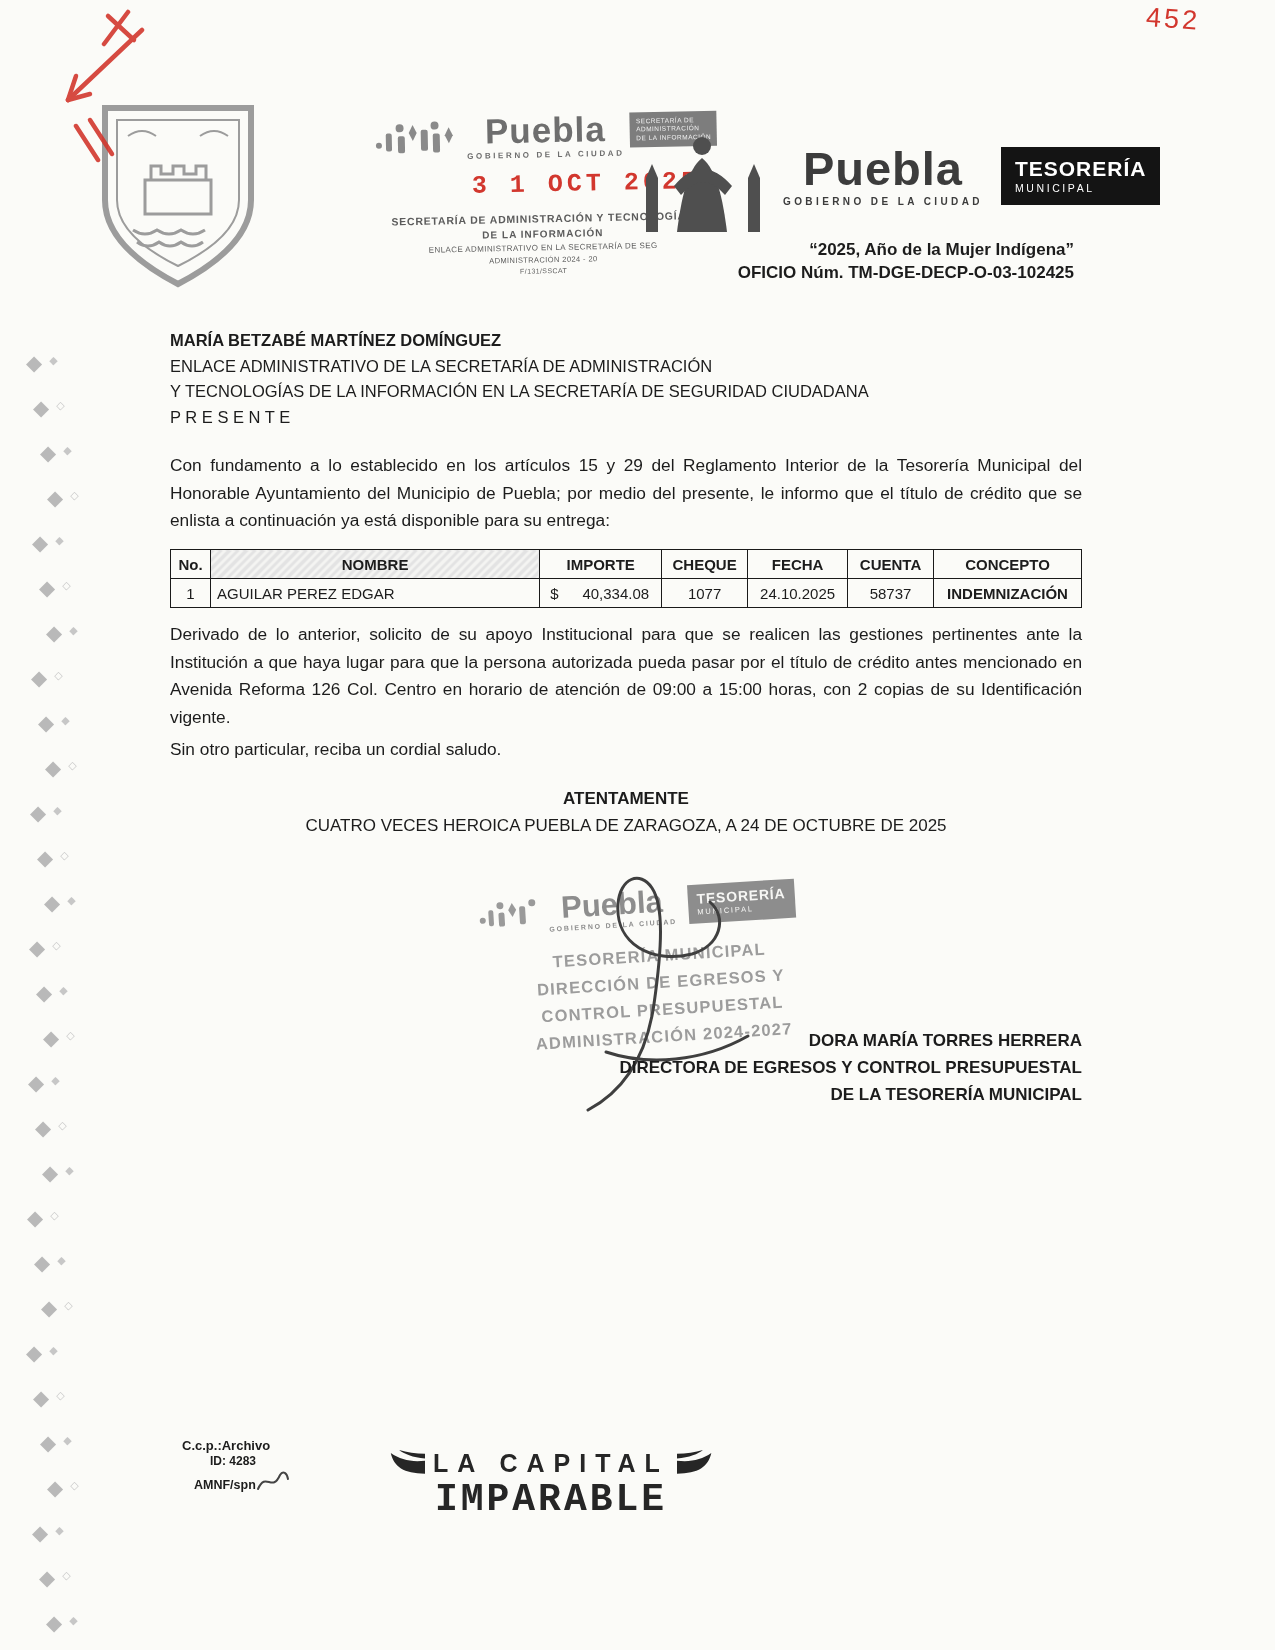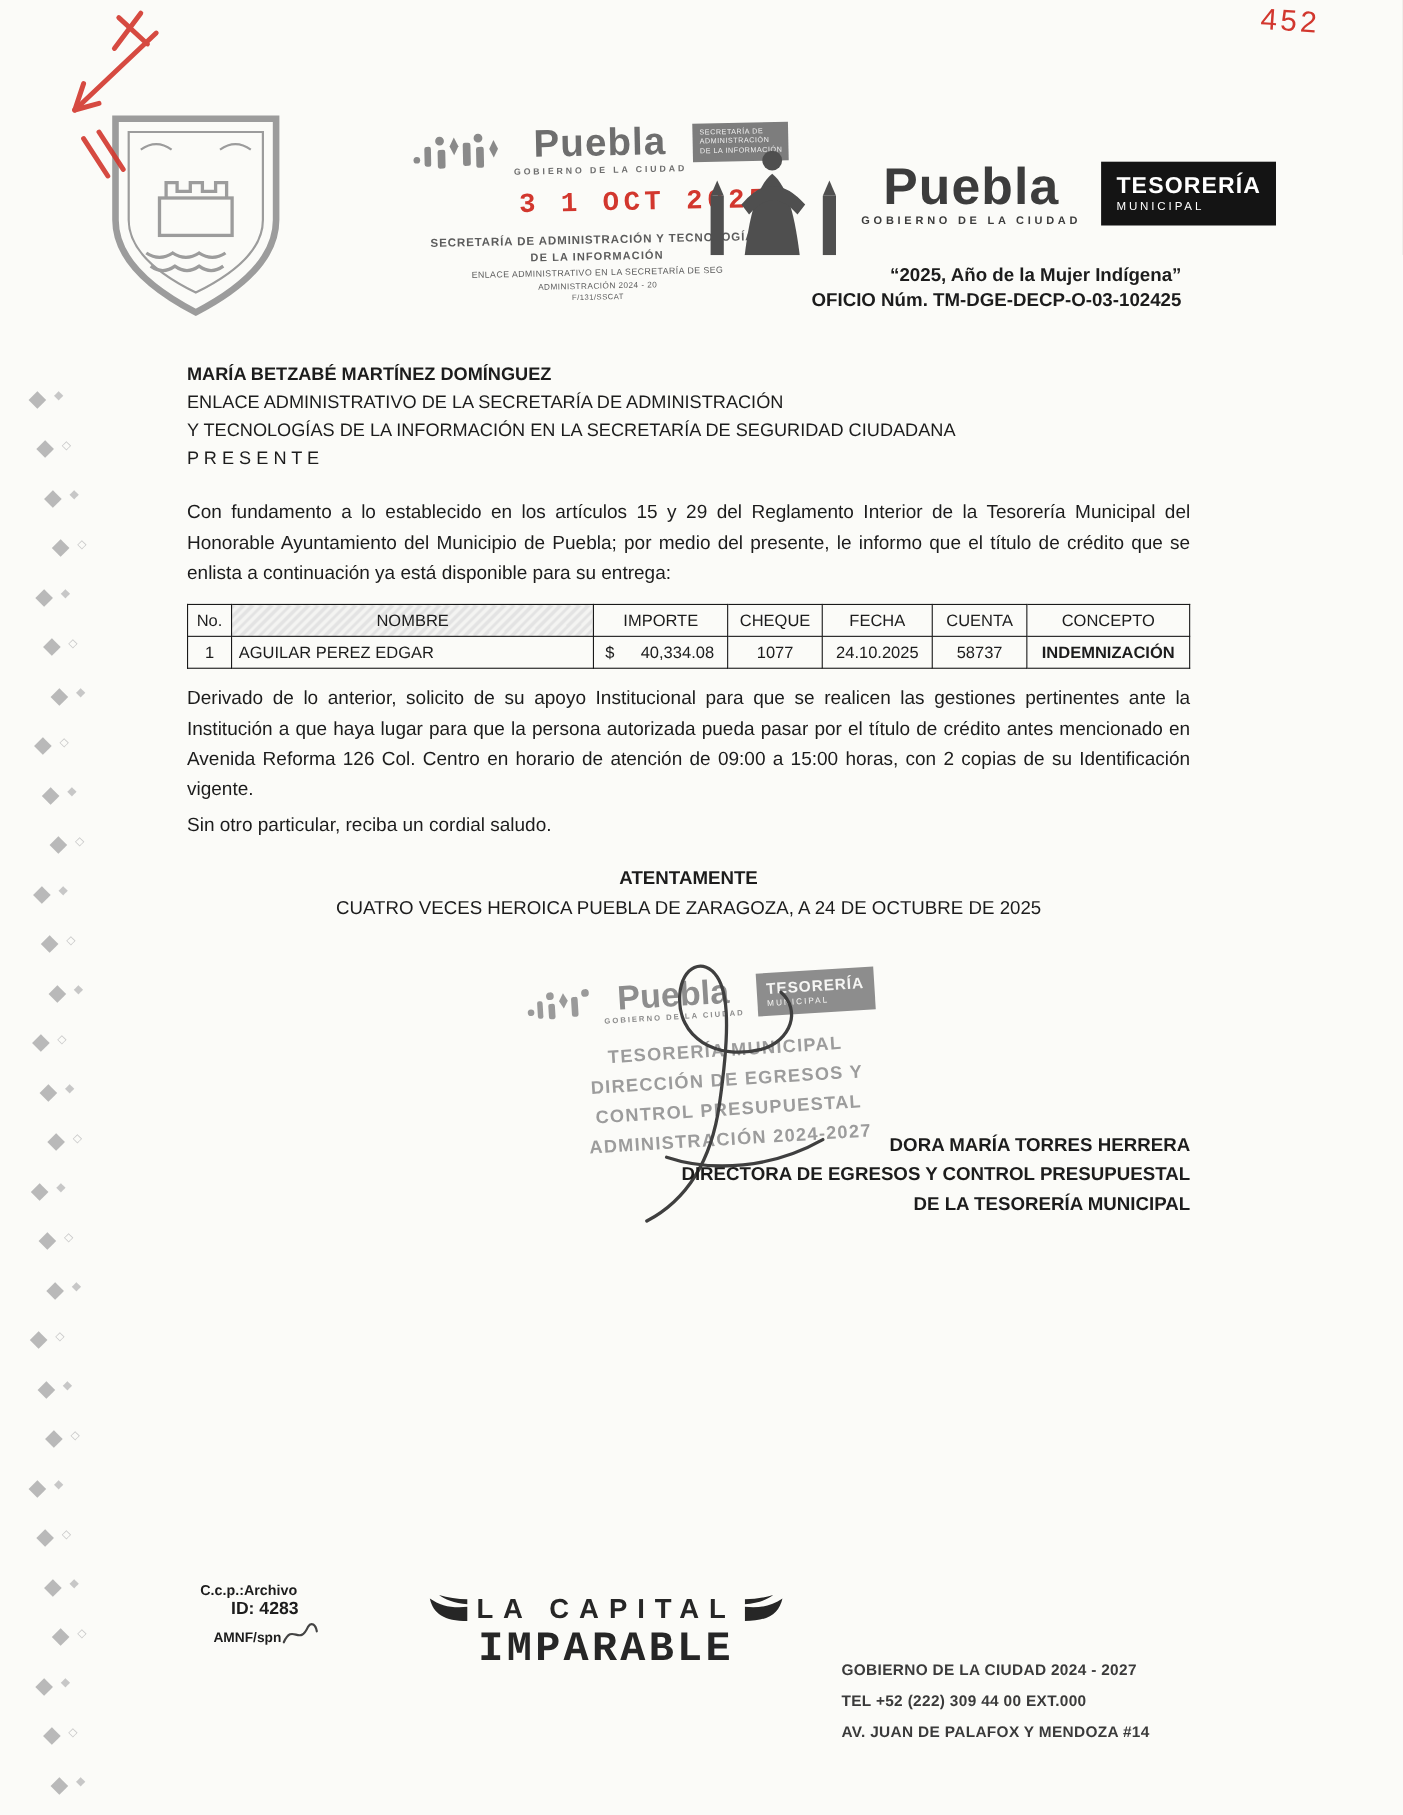--- a/index.html
+++ b/index.html
@@ -48,21 +48,21 @@
   .r-name{font-weight:bold;}
   .r-presente{font-weight:normal;}
   
   .para{position:absolute;left:170px;width:912px;font-size:17.3px;line-height:27.5px;text-align:justify;margin:0;z-index:2;}
   .p1{top:452px;}
   .p2{top:621px;}
   .p3{top:736px;text-align:left;}
   
   .doc-table{position:absolute;left:170px;top:549px;width:912px;border-collapse:collapse;font-size:15px;z-index:2;}
   .doc-table th,.doc-table td{border:1.6px solid #1a1a1a;padding:2px 4px;height:24px;text-align:center;}
-  .doc-table th{font-weight:normal;}
+  .doc-table th{font-weight:bold;}
   .th-nombre{background:repeating-linear-gradient(135deg,#e3e3e3 0 3px,#f4f4f2 3px 6px);}
   .td-nombre{text-align:left !important;padding-left:6px !important;}
   .td-concepto{font-weight:bold;}
   .importe-wrap{display:flex;justify-content:space-between;padding:0 8px 0 6px;}
   
   .atentamente{position:absolute;left:170px;top:789px;width:912px;text-align:center;font-weight:bold;font-size:17px;z-index:2;}
   .place-date{position:absolute;left:170px;top:816px;width:912px;text-align:center;font-weight:normal;font-size:17px;z-index:2;}
   
   .sstamp{position:absolute;left:480px;top:886px;width:360px;transform:rotate(-3.5deg);z-index:2;}
   .ss-top{display:flex;align-items:center;gap:8px;}
@@ -71,21 +71,21 @@
   .ss-sub{font-size:7px;font-weight:bold;letter-spacing:1.8px;color:#8d8d8d;margin-top:2px;}
   .ss-box{background:#8d8d8d;color:#f6f6f4;padding:7px 9px;margin-left:4px;}
   .ss-box-title{font-size:14px;font-weight:800;letter-spacing:.8px;line-height:1;}
   .ss-box-sub{font-size:7.5px;letter-spacing:1.8px;margin-top:2px;}
   .ss-lines{margin-top:16px;text-align:center;font-size:16.5px;font-weight:600;letter-spacing:1.2px;line-height:27px;color:#9c9c9c;}
   .signature-svg{position:absolute;left:552px;top:852px;z-index:3;}
   .signer{position:absolute;left:170px;top:1027px;width:912px;text-align:right;font-weight:bold;font-size:17px;line-height:27px;z-index:4;}
   
   .ccp{position:absolute;left:182px;top:1438px;z-index:2;}
   .ccp-l1{font-weight:bold;font-size:13px;}
-  .ccp-l2{font-weight:bold;font-size:16px;margin-left:28px;margin-top:1px;}
+  .ccp-l2{font-weight:bold;font-size:12px;margin-left:28px;margin-top:1px;}
   .ccp-l3{font-weight:bold;font-size:12.5px;margin-left:12px;margin-top:1px;white-space:nowrap;}
   .ccp-flourish{vertical-align:-6px;}
   .capital{position:absolute;left:390px;top:1446px;width:322px;text-align:center;color:#262626;z-index:2;}
   .cap-row{display:flex;align-items:center;justify-content:center;gap:8px;}
   .cap-top{font-size:25px;font-weight:800;letter-spacing:9px;white-space:nowrap;}
   .cap-bottom{font-size:38px;font-weight:800;letter-spacing:3px;margin-top:-2px;font-family:Liberation Mono, monospace;}
   .wing-right{transform:scaleX(-1);}
   .gov-footer{position:absolute;left:765px;top:1504px;font-size:14px;font-weight:bold;color:#3a3a3a;line-height:28px;letter-spacing:.3px;z-index:2;}
 </style>
 </head>
@@ -331,19 +331,14 @@
       <svg class="wing-right" width="46" height="34" viewBox="0 0 46 34">
         <g fill="#262626">
           <path d="M46 31 C18 31 5 22 1 4 C14 13 28 16 46 14 Z"></path>
           <path d="M46 11 C30 10 18 5 12 0 C22 3 34 5 46 5 Z"></path>
         </g>
       </svg>
     </div>
     <div class="cap-bottom">IMPARABLE</div>
   </div>
 
-  <div class="gov-footer">
-    <div>GOBIERNO DE LA CIUDAD 2024 - 2027</div>
-    <div>TEL +52 (222) 309 44 00 EXT.000</div>
-    <div>AV. JUAN DE PALAFOX Y MENDOZA #14</div>
-  </div>
 
 </div>
 
 </body></html>

